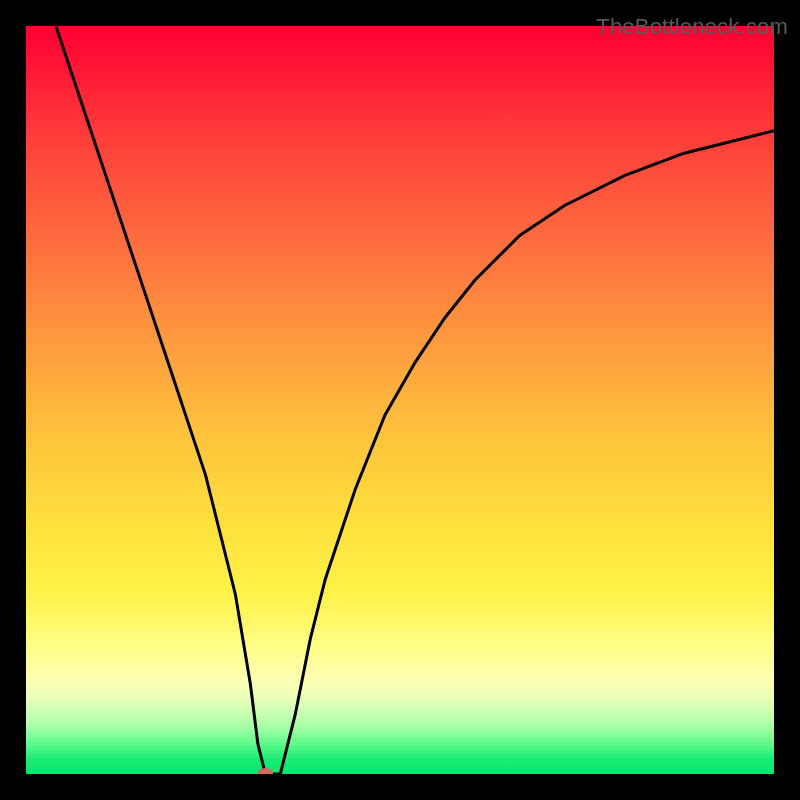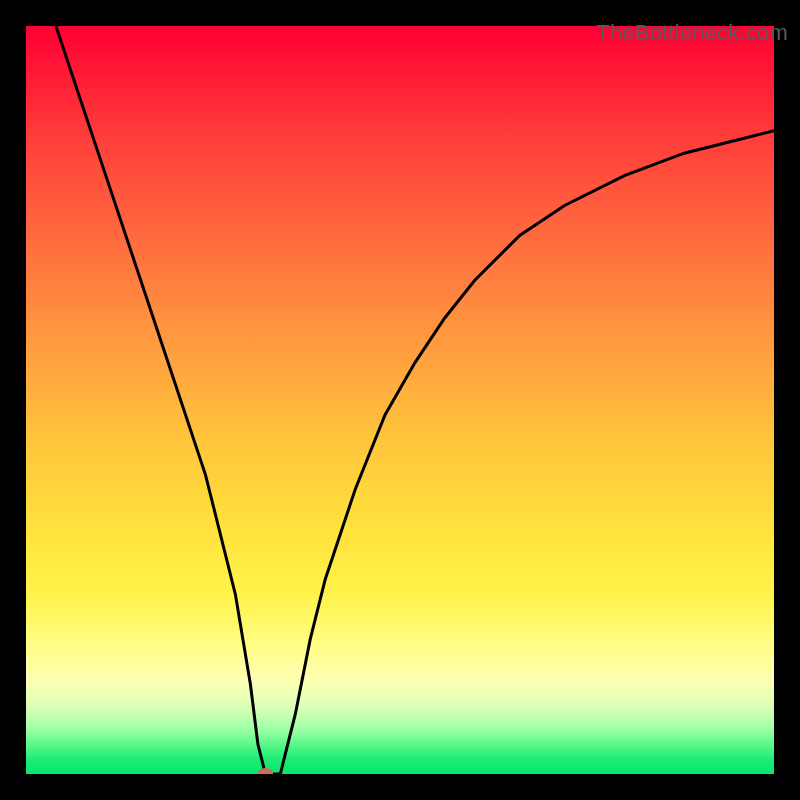--- a/index.html
+++ b/index.html
@@ -46,21 +46,21 @@
       #1ced77 98%,
       #06e56c 100%
     );
   }
   .overlay-svg {
     position: absolute;
     inset: 0;
   }
   .watermark {
     position: absolute;
-    top: 20px;
+    top: 14px;
     right: 12px;
     color: #5a5a5a;
     font-size: 22px;
     font-weight: 500;
     letter-spacing: 0.2px;
   }
 </style>
 </head>
 <body>
 

